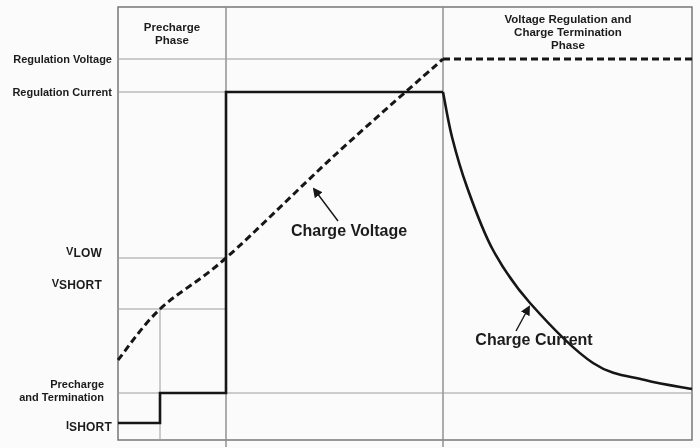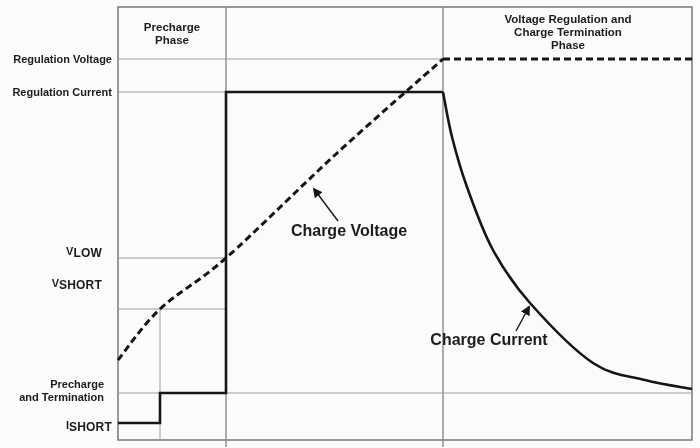--- a/index.html
+++ b/index.html
@@ -84,15 +84,15 @@
   <div class="lbl left-lbl" style="right:598px;top:251px;"><span>V</span><sub class="sb">LOW</sub></div>
 
   <div class="lbl left-lbl" style="right:598px;top:283px;"><span>V</span><sub class="sb">SHORT</sub></div>
 
   <div class="lbl left-lbl" style="right:596px;top:391px;">Precharge
 and Termination</div>
 
   <div class="lbl left-lbl" style="right:588px;top:425px;"><span>I</span><sub class="sb">SHORT</sub></div>
 
   <div class="lbl center-lbl curve-lbl" style="left:349px;top:230px;">Charge Voltage</div>
-  <div class="lbl center-lbl curve-lbl" style="left:489px;top:339px;">Charge Current</div>
+  <div class="lbl center-lbl curve-lbl" style="left:534px;top:339px;">Charge Current</div>
 
 </div>
 
 </body></html>

